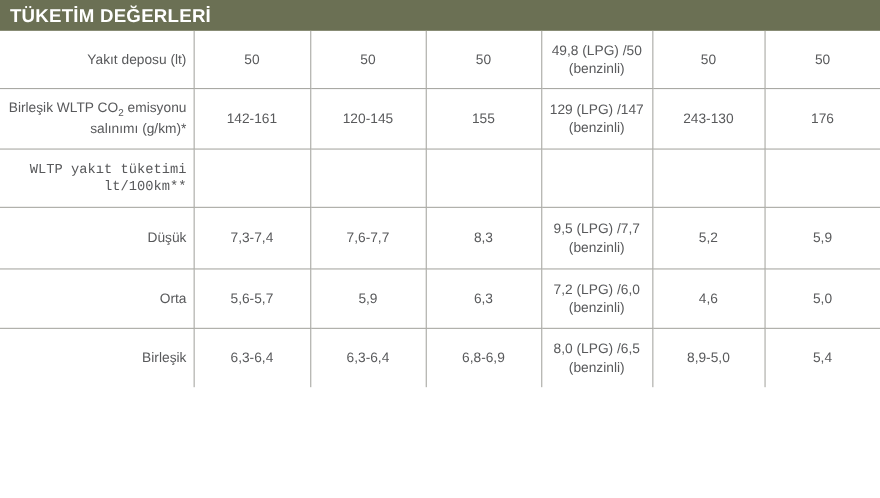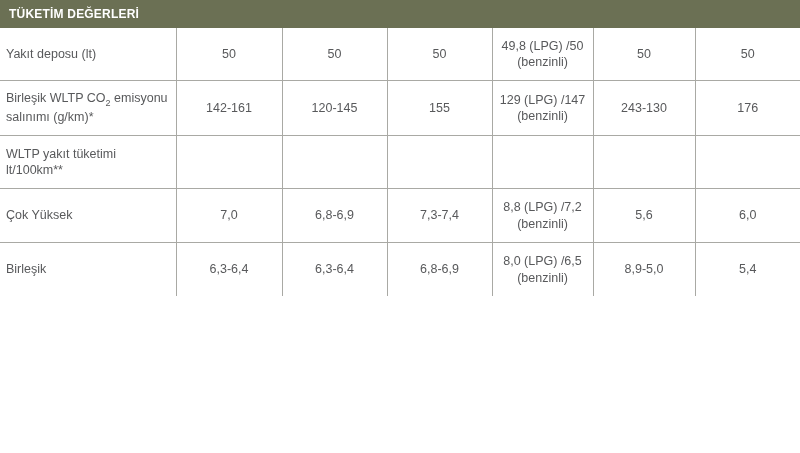--- a/index.html
+++ b/index.html
@@ -24,21 +24,21 @@
   .table-header {
     height: 28px;
     background: #6b7054;
     display: flex;
     align-items: center;
     padding: 0 0 0 9px;
     box-sizing: border-box;
   }
   .table-header .title {
     color: #ffffff;
-    font-size: 12px;
+    font-size: 17px;
     font-weight: bold;
     letter-spacing: 0.2px;
     line-height: 1;
   }
 
   table.spec {
     border-collapse: collapse;
     table-layout: fixed;
     width: 800px;
     font-size: 12.5px;
@@ -53,40 +53,40 @@
     line-height: 1.3;
   }
   table.spec td:last-child {
     border-right: none;
   }
   table.spec tr:last-child td {
     border-bottom: none;
   }
 
   td.label {
-    text-align: left;
+    text-align: right;
     padding-left: 9px;
     padding-right: 10px;
   }
   td.val {
     text-align: center;
   }
 
   
   col.c0 { width: 176px; }
   col.c1 { width: 106px; }
   col.c2 { width: 105px; }
   col.c3 { width: 105px; }
   col.c4 { width: 101px; }
   col.c5 { width: 102px; }
   col.c6 { width: 105px; }
 
   tr.r-fuel td      { height: 52px; }
   tr.r-co2 td       { height: 54px; }
-  tr.r-section td   { height: 52px; }
+  tr.r-section td   { height: 52px; font-family: Liberation Mono, monospace; }
   tr.r-dusuk td     { height: 55px; }
   tr.r-orta td      { height: 53px; }
   tr.r-yuksek td    { height: 53px; }
   tr.r-cok td       { height: 53px; }
   tr.r-birlesik td  { height: 53px; }
 
   .sub { font-size: 9px; vertical-align: sub; }
   .nowrapline { display: block; }
 </style>
 </head>
@@ -171,45 +171,67 @@
             <span class="nowrapline"></span>
           </td>
         <td class="val">
             <span class="nowrapline"></span>
           </td>
         <td class="val">
             <span class="nowrapline"></span>
           </td>
       </tr>
 
-
-
-
-      <tr class="r-cok">
-        <td class="label"><span>Çok Yüksek</span></td>
-        <td class="val">
-            <span class="nowrapline">7,0</span>
-          </td>
-        <td class="val">
-            <span class="nowrapline">6,8-6,9</span>
-          </td>
+      <tr class="r-dusuk">
+        <td class="label"><span>Düşük</span></td>
         <td class="val">
             <span class="nowrapline">7,3-7,4</span>
           </td>
         <td class="val">
-            <span class="nowrapline">8,8 (LPG) /7,2</span>
-            <span class="nowrapline">(benzinli)</span>
-          </td>
-        <td class="val">
-            <span class="nowrapline">5,6</span>
-          </td>
-        <td class="val">
-            <span class="nowrapline">6,0</span>
-          </td>
-      </tr>
+            <span class="nowrapline">7,6-7,7</span>
+          </td>
+        <td class="val">
+            <span class="nowrapline">8,3</span>
+          </td>
+        <td class="val">
+            <span class="nowrapline">9,5 (LPG) /7,7</span>
+            <span class="nowrapline">(benzinli)</span>
+          </td>
+        <td class="val">
+            <span class="nowrapline">5,2</span>
+          </td>
+        <td class="val">
+            <span class="nowrapline">5,9</span>
+          </td>
+      </tr>
+
+      <tr class="r-orta">
+        <td class="label"><span>Orta</span></td>
+        <td class="val">
+            <span class="nowrapline">5,6-5,7</span>
+          </td>
+        <td class="val">
+            <span class="nowrapline">5,9</span>
+          </td>
+        <td class="val">
+            <span class="nowrapline">6,3</span>
+          </td>
+        <td class="val">
+            <span class="nowrapline">7,2 (LPG) /6,0</span>
+            <span class="nowrapline">(benzinli)</span>
+          </td>
+        <td class="val">
+            <span class="nowrapline">4,6</span>
+          </td>
+        <td class="val">
+            <span class="nowrapline">5,0</span>
+          </td>
+      </tr>
+
+
 
       <tr class="r-birlesik">
         <td class="label"><span>Birleşik</span></td>
         <td class="val">
             <span class="nowrapline">6,3-6,4</span>
           </td>
         <td class="val">
             <span class="nowrapline">6,3-6,4</span>
           </td>
         <td class="val">

